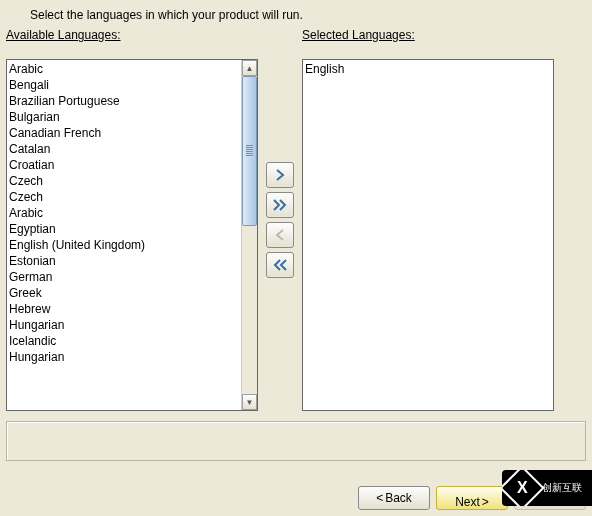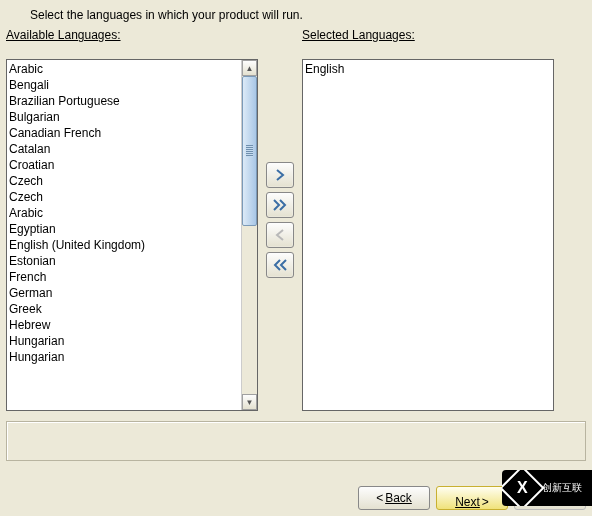--- a/index.html
+++ b/index.html
@@ -144,21 +144,21 @@
   .navbtn.primary {
     background: linear-gradient(#fffef0, #f0e27a);
     border-color: #c8b030;
     align-items: flex-end;
   }
   .navbtn.disabled {
     color: #999;
     border-color: #bbb;
     cursor: default;
   }
-  .mnemonic { text-decoration: underline; }
+  .mnemonic { }
   .watermark {
     position: absolute;
     right: 0; bottom: 10px;
     width: 90px; height: 36px;
     background: #000;
     color: #fff;
     display: flex; align-items: center;
     border-top-left-radius: 4px;
     border-bottom-left-radius: 4px;
     overflow: hidden;
@@ -197,25 +197,25 @@
             <div class="item">Bulgarian</div>
             <div class="item">Canadian French</div>
             <div class="item">Catalan</div>
             <div class="item">Croatian</div>
             <div class="item">Czech</div>
             <div class="item">Czech</div>
             <div class="item">Arabic</div>
             <div class="item">Egyptian</div>
             <div class="item">English (United Kingdom)</div>
             <div class="item">Estonian</div>
-            <div class="item">French</div>
             <div class="item">German</div>
             <div class="item">Greek</div>
             <div class="item">Hebrew</div>
             <div class="item">Hungarian</div>
+            <div class="item">Icelandic</div>
             <div class="item">Hungarian</div>
           </div>
         <div class="scrollbar">
           <div class="sb-btn">▲</div>
           <div class="sb-track">
             <div class="sb-thumb">
               <div class="sb-grip"></div>
             </div>
           </div>
           <div class="sb-btn">▼</div>

